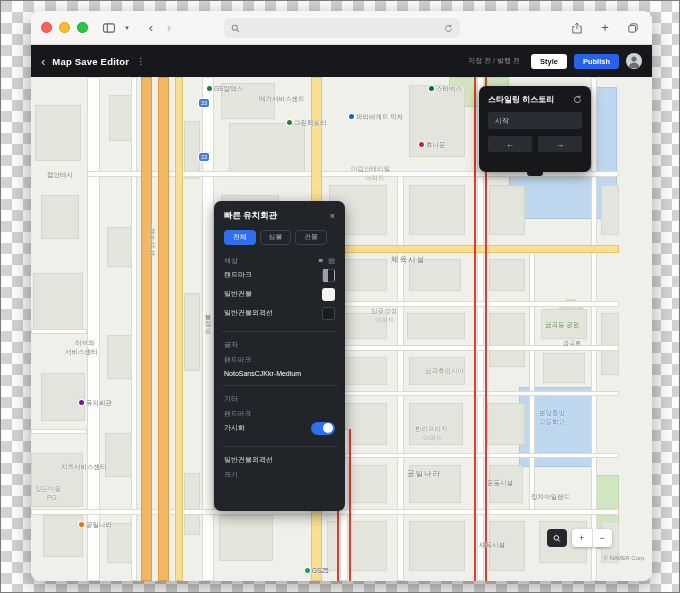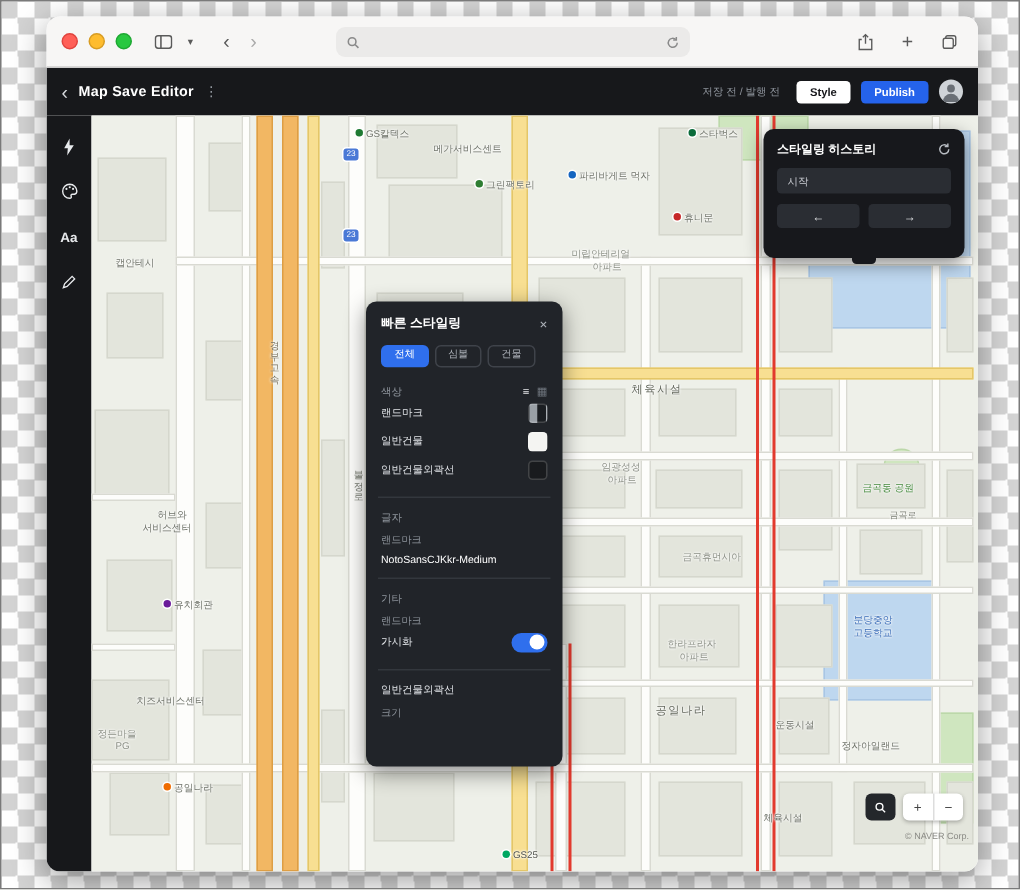--- a/index.html
+++ b/index.html
@@ -78,21 +78,21 @@
   .qs-row{display:flex;align-items:center;justify-content:space-between;height:19px;font-size:7px;color:#dfe2e6;}
   .swatch{width:13px;height:13px;border-radius:3px;border:1px solid rgba(255,255,255,.18);box-sizing:border-box;}
   .qs-div{height:1px;background:#33373d;margin:8px -2px;}
   .qs-sub{font-size:6.8px;color:#8f959d;margin-top:5px;}
   .qs-val{font-size:7px;color:#ffffff;margin-top:5px;}
   .qs-sec-title{font-size:7px;color:#8f959d;}
   .qs-sec-title.bright{color:#dfe2e6;}
   .toggle{width:24px;height:13px;border-radius:7px;position:relative;cursor:pointer;}
   .toggle .knob{position:absolute;top:1.5px;right:2px;width:10px;height:10px;border-radius:50%;background:#fff;}
   
-  .hist{position:absolute;left:448px;top:9px;width:134px;height:86px;background:#17181c;border-radius:7px;
+  .hist{position:absolute;left:448px;top:9px;width:112px;height:86px;background:#17181c;border-radius:7px;
     box-shadow:0 4px 12px rgba(0,0,0,.45);z-index:120;padding:8px 9px;box-sizing:border-box;}
   .hist-head{display:flex;align-items:center;justify-content:space-between;}
   .hist-title{font-size:8px;font-weight:bold;color:#fff;}
   .hist-item{margin-top:7px;height:17px;background:#2a2d33;border-radius:3px;display:flex;align-items:center;
     padding:0 7px;font-size:7px;color:#c9ccd2;cursor:pointer;}
   .hist-nav{display:flex;gap:6px;margin-top:7px;}
   .hist-btn{flex:1;height:16px;background:#2a2d33;border:none;border-radius:3px;color:#e8eaed;font-size:8px;
     cursor:pointer;display:flex;align-items:center;justify-content:center;font-family:inherit;}
   .hist-handle{position:absolute;left:50%;bottom:-4px;transform:translateX(-50%);width:16px;height:4px;
     background:#17181c;border-radius:0 0 3px 3px;}
@@ -169,41 +169,20 @@
       <button class="btn publish" style="background: rgb(37, 99, 235);">Publish</button>
       <span class="avatar">
         <svg viewBox="0 0 16 16" width="16" height="16">
             <circle cx="8" cy="6" r="2.6" fill="#6a6f76"></circle>
             <path d="M2.5 15a5.5 5.5 0 0 1 11 0Z" fill="#6a6f76"></path>
           </svg>
       </span>
     </div>
 
     <div class="content">
-      <div class="toolrail">
-        <span class="rail-ic">
-          <svg viewBox="0 0 10 14" width="8" height="12">
-              <path d="M5.5 0 1 8h3L3.5 14 9 5.5H5.5Z" fill="#e8eaed"></path>
-            </svg>
-        </span>
-        <span class="rail-ic">
-          <svg viewBox="0 0 14 14" width="11" height="11">
-              <path d="M7 1a6 6 0 1 0 0 12c1.2 0 1.6-.8 1.2-1.7-.4-.9 0-1.8 1.1-1.8H11a2.7 2.7 0 0 0 2-2.6A6.2 6.2 0 0 0 7 1Z" fill="none" stroke="#e8eaed" stroke-width="1.2"></path>
-              <circle cx="4.2" cy="5" r="0.9" fill="#e8eaed"></circle>
-              <circle cx="7" cy="3.6" r="0.9" fill="#e8eaed"></circle>
-              <circle cx="9.8" cy="5" r="0.9" fill="#e8eaed"></circle>
-            </svg>
-        </span>
-        <span class="rail-ic">Aa</span>
-        <span class="rail-ic">
-          <svg viewBox="0 0 12 12" width="10" height="10">
-              <path d="M1.5 10.5l1-3 6-6 2 2-6 6-3 1z" fill="none" stroke="#e8eaed" stroke-width="1.1"></path>
-            </svg>
-        </span>
-      </div>
 
       <div class="map" id="map">
         <div id="map-areas">
             <div class="area blue" style="left: 478px; top: 10px; width: 106px; height: 130px; position: absolute;"></div>
             <div class="area blue" style="left: 488px; top: 310px; width: 74px; height: 78px; position: absolute;"></div>
             <div class="area green" style="left: 418px; top: 0px; width: 58px; height: 28px; position: absolute;"></div>
             <div class="area green" style="left: 564px; top: 398px; width: 22px; height: 72px; position: absolute;"></div>
             <div class="area green round" style="left: 528px; top: 222px; width: 22px; height: 22px; position: absolute;"></div>
           </div>
         <div id="map-bld">
@@ -332,21 +311,21 @@
           <div class="hist-item">시작</div>
           <div class="hist-nav">
             <button class="hist-btn">←</button>
             <button class="hist-btn">→</button>
           </div>
           <div class="hist-handle"></div>
         </div>
 
         <div class="qs">
           <div class="qs-head">
-            <span class="qs-title">빠른 스타일링</span>
+            <span class="qs-title">빠른 유치회관</span>
             <span class="qs-close">×</span>
           </div>
           <div class="qs-tabs">
             <button class="qs-tab active" style="background: rgb(47, 111, 237);">전체</button>
             <button class="qs-tab">심볼</button>
             <button class="qs-tab">건물</button>
           </div>
 
           <div class="qs-sec-head">
             <span class="qs-sec-title">색상</span>

